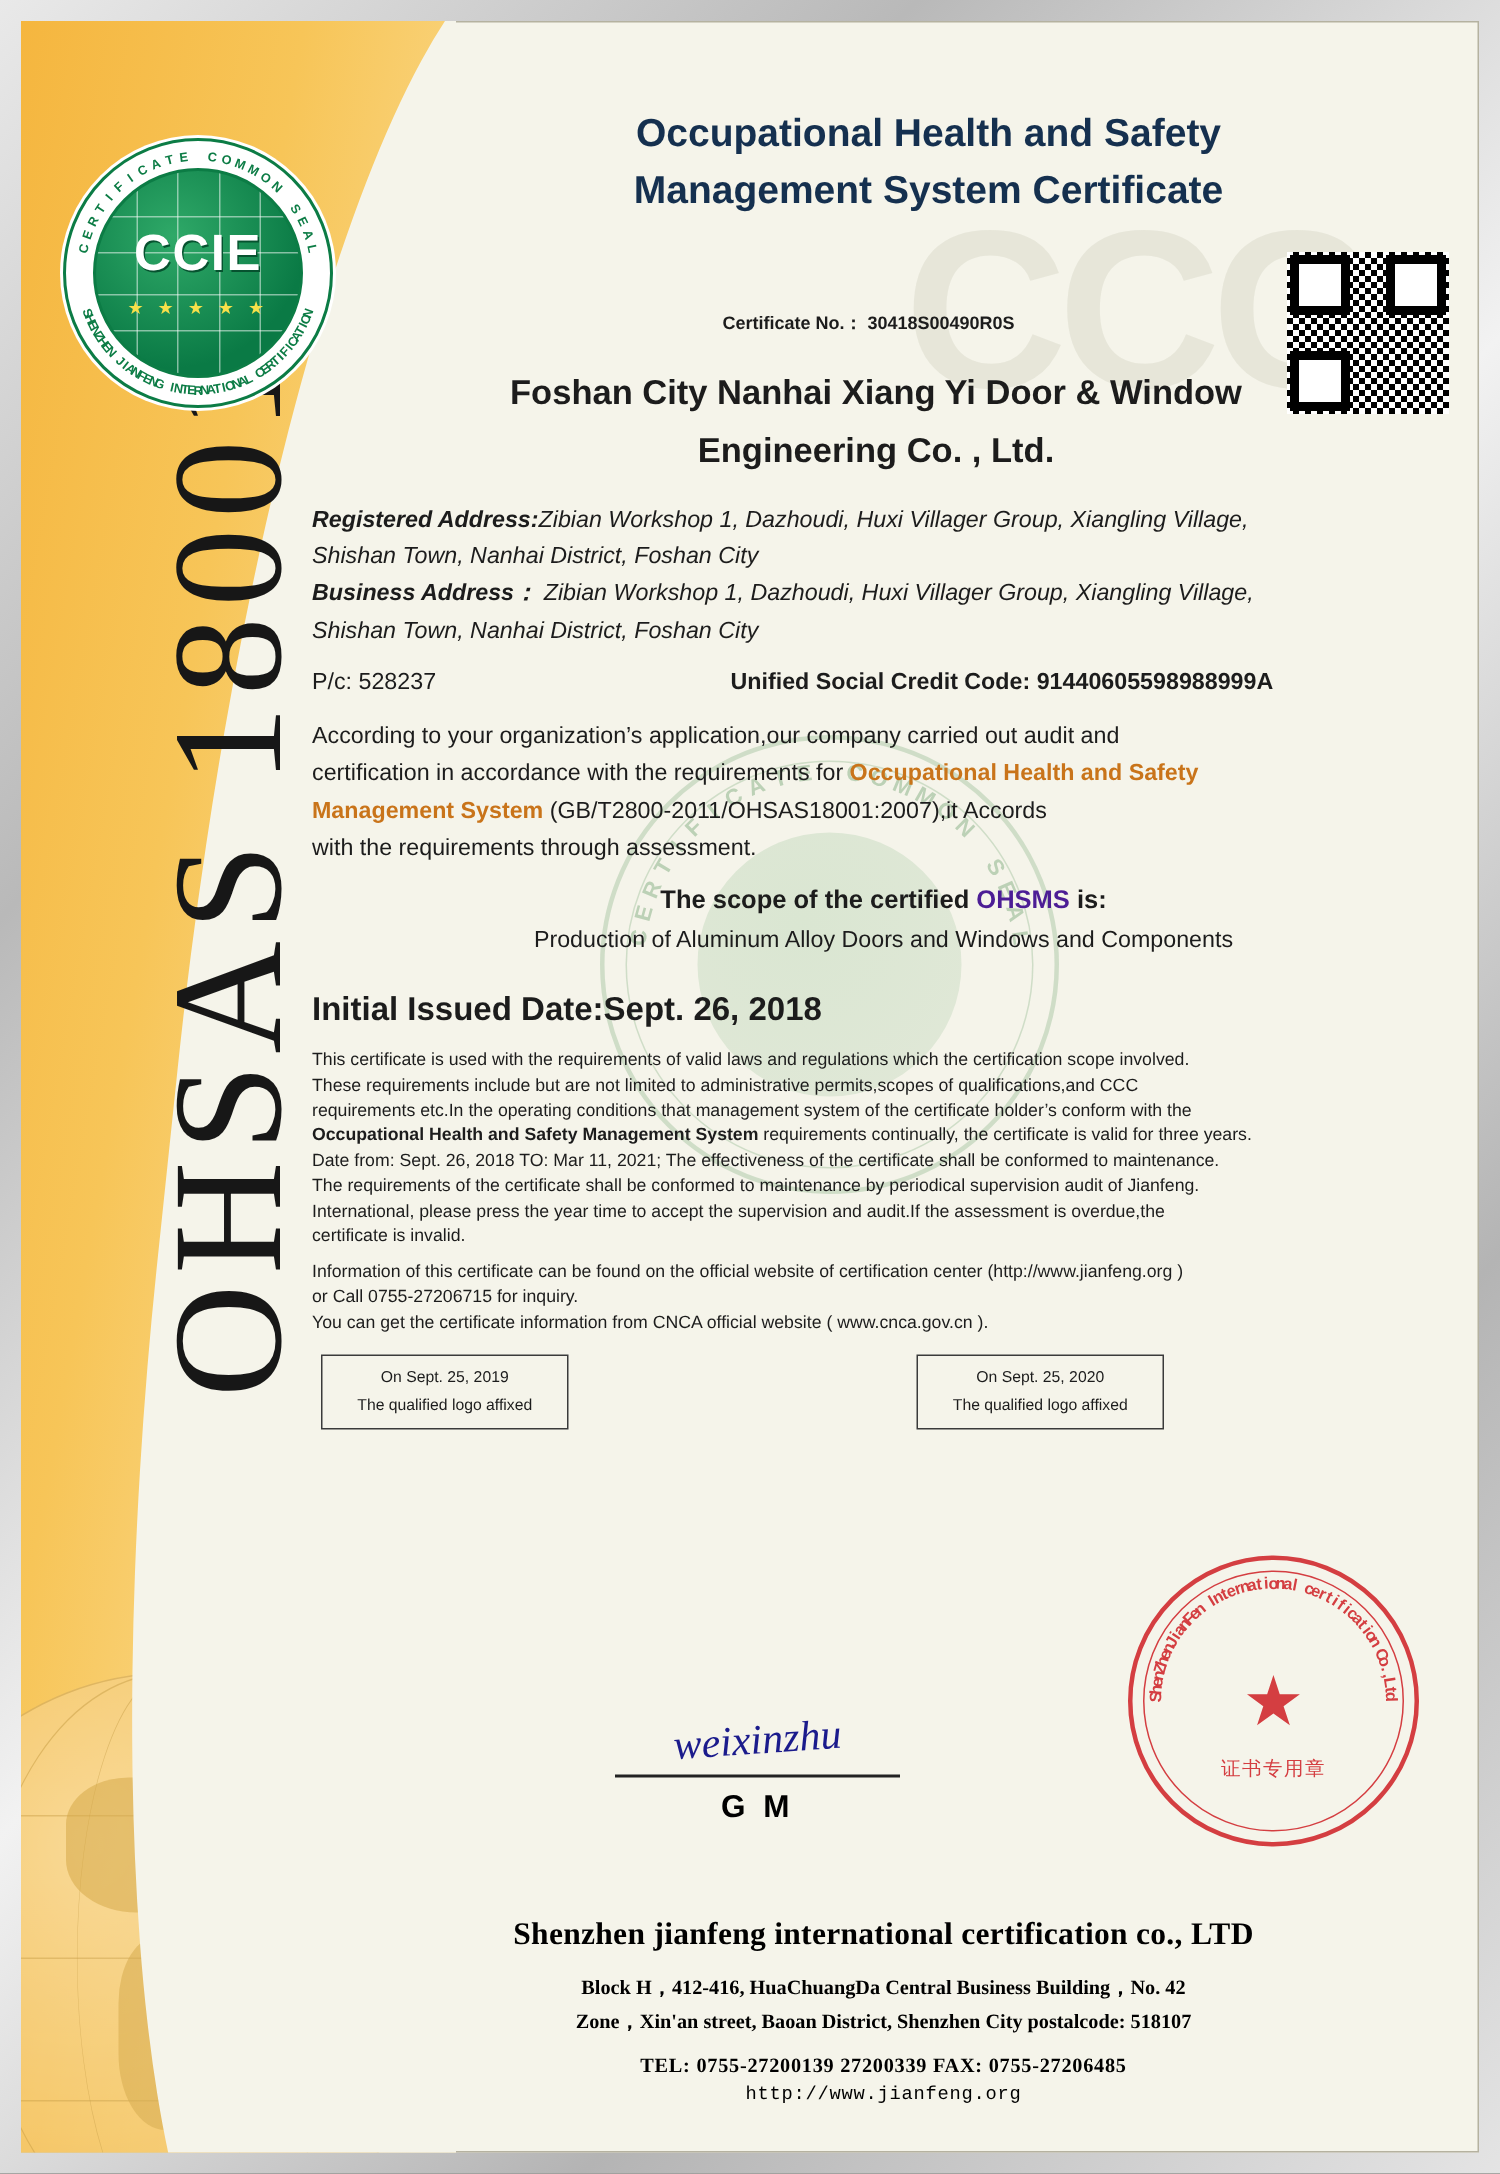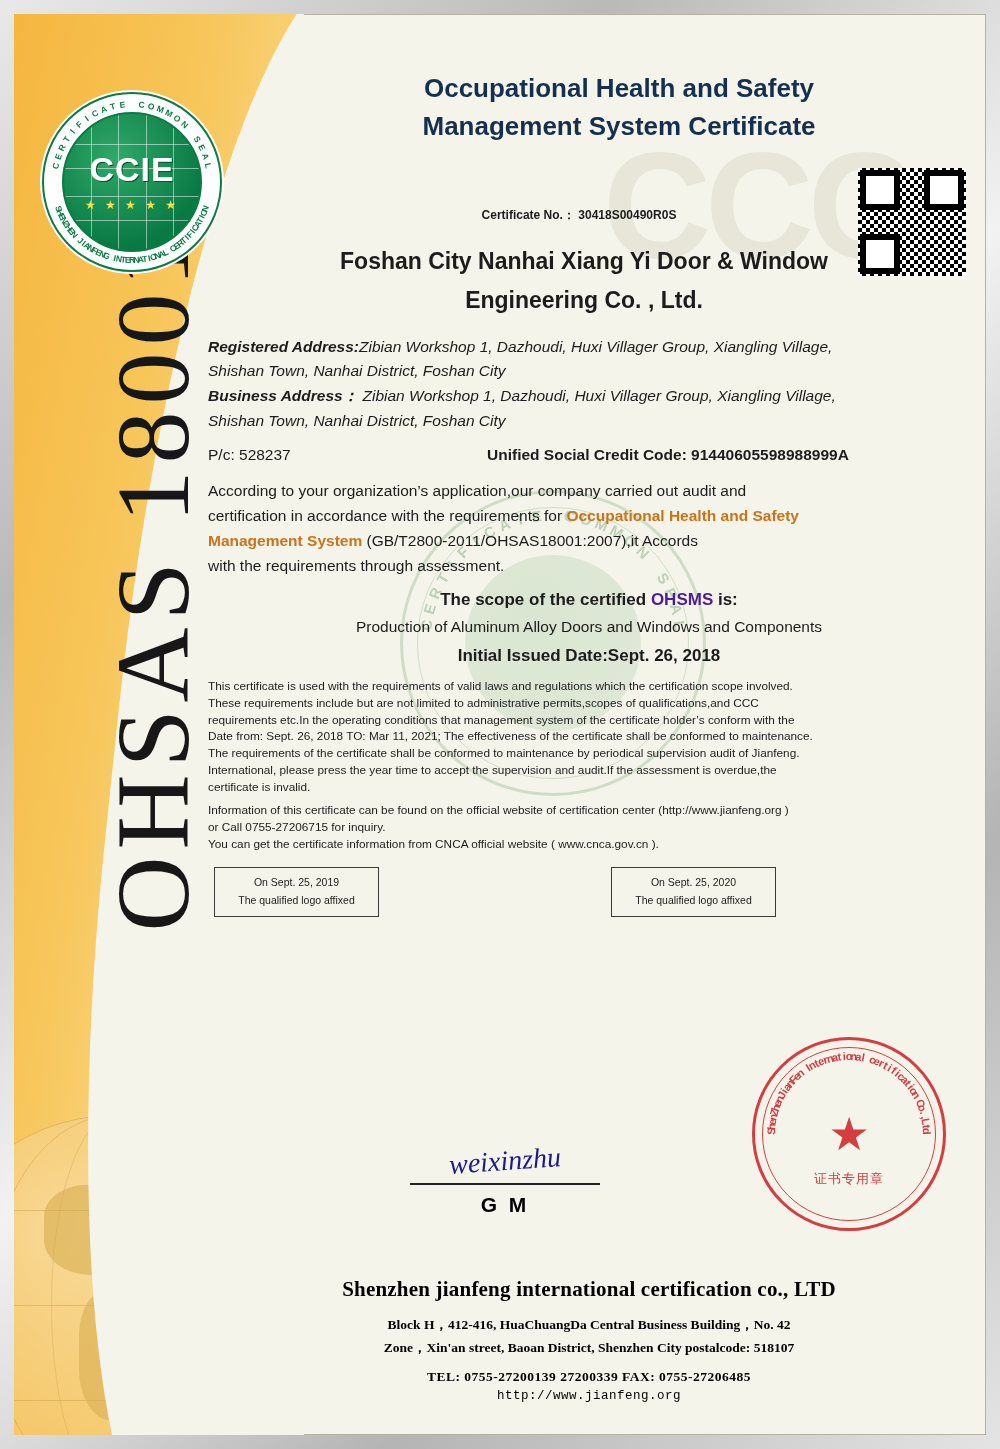--- a/index.html
+++ b/index.html
@@ -224,23 +224,23 @@
     font-size: 17px;
     font-weight: bold;
   }
   .scope-head .hl { color: #4c1d95; }
   .scope-body {
     margin-top: 8px;
     text-align: center;
     font-size: 15.5px;
   }
   .issue {
-    margin-top: 10px;
-    text-align: center;
-    font-size: 17px;
+    margin-top: 24px;
+    text-align: left;
+    font-size: 22px;
     font-weight: bold;
   }
 
   .fine {
     margin-top: 12px;
     font-size: 11.8px;
     line-height: 1.42;
   }
   .fine b { font-weight: bold; }
   .fine .gap { margin-top: 7px; }
@@ -588,20 +588,23 @@
     <div class="scope-head">
       <span>The scope of the certified </span><span class="hl">OHSMS</span><span> is:</span>
     </div>
     <div class="scope-body">Production of Aluminum Alloy Doors and Windows and Components</div>
     <div class="issue">Initial Issued Date:Sept. 26, 2018</div>
 
     <div class="fine">
       <div>This certificate is used with the requirements of valid laws and regulations which the certification scope involved.</div>
       <div>These requirements include but are not limited to administrative permits,scopes of qualifications,and CCC</div>
       <div>requirements etc.In the operating conditions that management system of the certificate holder’s conform with the</div>
+      <div>
+        <b>Occupational Health and Safety Management System</b><span> requirements continually, the certificate is valid for three years.</span>
+      </div>
       <div>Date from: Sept. 26, 2018 TO: Mar 11, 2021; The effectiveness of the certificate shall be conformed to maintenance.</div>
       <div>The requirements of the certificate shall be conformed to maintenance by periodical supervision audit of Jianfeng.</div>
       <div>International, please press the year time to accept the supervision and audit.If the assessment is overdue,the</div>
       <div>certificate is invalid.</div>
       <div class="gap">Information of this certificate can be found on the official website of certification center (http://www.jianfeng.org )</div>
       <div>or Call 0755-27206715 for inquiry.</div>
       <div>You can get the certificate information from CNCA official website ( www.cnca.gov.cn ).</div>
     </div>
 
     <div class="stamp-boxes">

